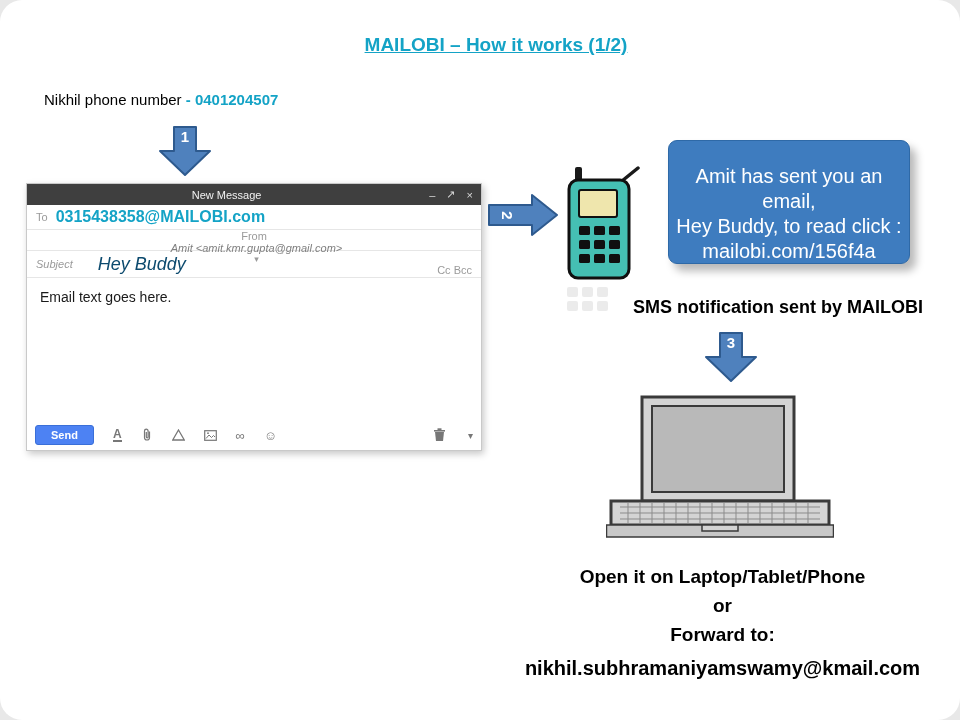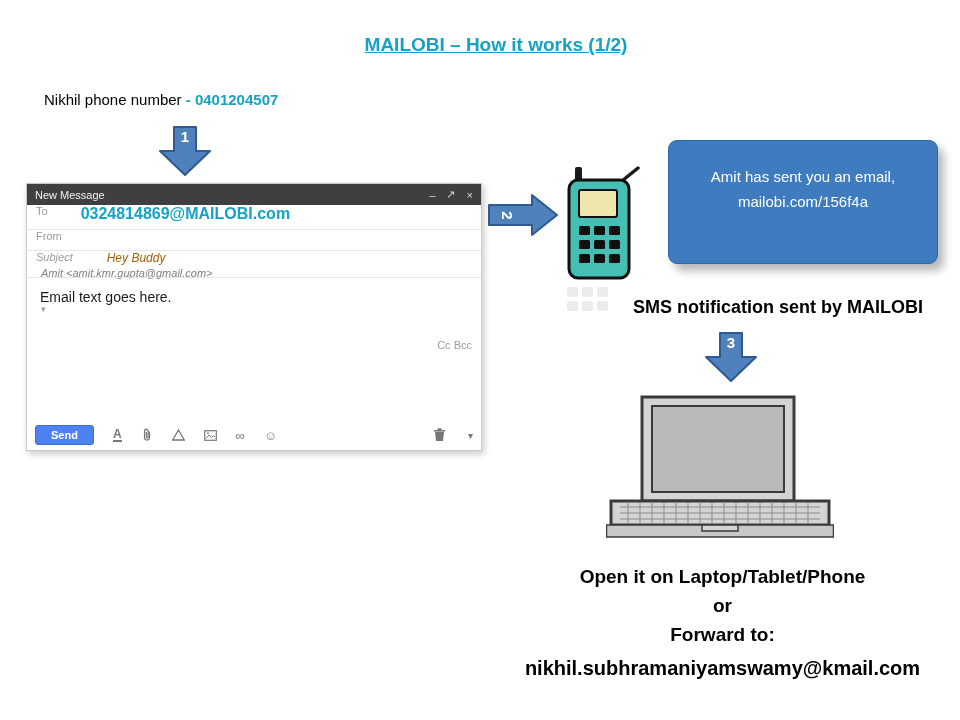--- a/index.html
+++ b/index.html
@@ -1,19 +1,19 @@
 <!DOCTYPE html>
 <html><head>
 <meta charset="utf-8">
 <style>
   * { margin:0; padding:0; box-sizing:border-box; }
   body { background:#e8e8e8; font-family:"Liberation Sans", sans-serif; }
   .slide {
     position:relative; width:960px; height:720px; background:#ffffff;
-    overflow:hidden; margin:0 auto;
+    overflow:hidden; margin:0 auto;border-radius:22px;
   }
   
   .page-title {
     position:absolute; top:34px; left:36px; width:920px; text-align:center;
     font-size:19px; font-weight:bold; color:#14A3C6; text-decoration:underline;
   }
   .intro {
     position:absolute; top:91px; left:44px; font-size:15px; color:#000;
   }
   .intro .num { color:#14A3C6; font-weight:600; }
@@ -33,59 +33,59 @@
   
   .compose {
     position:absolute; left:26px; top:183px; width:456px; height:268px;
     background:#fff; border:1px solid #c9c9c9; box-shadow:2px 3px 7px rgba(0,0,0,.22);
     display:flex; flex-direction:column; font-size:11px;
   }
   .gw-header {
     height:21px; background:#3f3f3f; color:#f1f1f1; display:flex;
     align-items:center; padding:0 8px; flex:0 0 auto;
   }
-  .gw-header .gw-title { flex:1; font-size:11px; }
+  .gw-header .gw-title { flex:1; font-size:11px;text-align:center; }
   .gw-header .wc { margin-left:11px; color:#d8d8d8; font-size:11px; cursor:default; }
-  .gw-row { display:flex; padding:0 9px; border-bottom:1px solid #e6e6e6; flex:0 0 auto;gap:25px; }
+  .gw-row { display:flex; align-items:center; padding:0 9px; border-bottom:1px solid #e6e6e6; flex:0 0 auto; }
   .gw-to { height:25px; }
   .gw-to .lbl { color:#9a9a9a; }
   .gw-to .val { color:#14A3C6; font-weight:bold; font-size:16px; margin-left:8px; }
   .gw-from { height:21px; color:#8a8a8a;flex-direction:column; }
   .gw-from .lbl { color:#9a9a9a; }
   .gw-from .val { margin-left:5px; color:#7f7f7f;font-style:italic; }
   .gw-from .caret { margin-left:5px; color:#9a9a9a; font-size:9px; }
   .gw-from .ccbcc { margin-left:auto; color:#9a9a9a; }
   .gw-from .ccbcc span { }
   .gw-subject { height:27px;font-style:italic; }
   .gw-subject .lbl { color:#9a9a9a; }
-  .gw-subject .val { color:#a16207; font-size:12px; margin-left:9px; }
+  .gw-subject .val { color:#0c4a6e; font-size:18px; margin-left:25px; }
   .gw-body { flex:1 1 auto; padding:11px 13px; font-size:14px; color:#1a1a1a; }
   .gw-toolbar { height:30px; display:flex; align-items:center; padding:0 8px; flex:0 0 auto; }
   .send-btn {
     background:#4d82f3; border:1px solid #3a6fd8; border-radius:3px;
     color:#fff; font-size:11px; font-weight:bold; padding:3px 15px; cursor:pointer;
   }
   .tb-icon { margin-left:19px; color:#777; font-size:13px; line-height:1; display:inline-flex; align-items:center; }
   .tb-a { font-weight:bold; border-bottom:2px solid #777; font-size:12px; padding-bottom:0; }
   .tb-right { margin-left:auto; display:flex; align-items:center; }
   .tb-right .tb-icon { margin-left:0; }
   .tb-right .tb-caret { margin-left:22px; font-size:10px; color:#777; }
 
   
   .phone { position:absolute; left:561px; top:166px; }
   .ghost-keys { position:absolute; left:567px; top:287px; opacity:.55; }
   .ghost-keys .gk-row { display:flex; margin-bottom:4px; }
   .ghost-keys .gk { width:11px; height:10px; background:#dcdcdc; border-radius:2px; margin-right:4px; }
 
   
   .sms-bubble {
-    position:absolute; left:668px; top:140px; width:270px; height:124px;
+    position:absolute; left:668px; top:140px; width:242px; height:124px;
     background:#3E7CBF; border:1px solid #2e69a7; border-radius:9px;
     box-shadow:6px 7px 8px rgba(0,0,0,.28);
-    color:#fff; font-size:15px; text-align:center; padding-top:23px; line-height:25px;
+    color:#fff; font-size:20px; text-align:center; padding-top:23px; line-height:25px;
   }
   .sms-caption {
     position:absolute; left:578px; top:297px; width:400px; text-align:center;
     font-size:18px; font-weight:bold; color:#000;
   }
 
   
   .laptop { position:absolute; left:606px; top:394px; }
 
   
@@ -117,21 +117,21 @@
 
   <div class="compose">
     <div class="gw-header">
       <span class="gw-title">New Message</span>
       <span class="wc">–</span>
       <span class="wc">↗</span>
       <span class="wc">×</span>
     </div>
     <div class="gw-row gw-to">
       <span class="lbl">To</span>
-      <span class="val">0324814869@MAILOBI.com</span>
+      <span class="val">0315438358@MAILOBI.com</span>
     </div>
     <div class="gw-row gw-from">
       <span class="lbl">From</span>
       <span class="val">Amit &lt;amit.kmr.gupta@gmail.com&gt;</span>
       <span class="caret">▾</span>
       <span class="ccbcc">
         <span>Cc</span>
         <span>Bcc</span>
       </span>
     </div>
@@ -209,20 +209,21 @@
       </div>
     <div class="gk-row">
         <span class="gk"></span>
         <span class="gk"></span>
         <span class="gk"></span>
       </div>
   </div>
 
   <div class="sms-bubble">
     <div>Amit has sent you an email,</div>
+    <div>Hey Buddy, to read click :</div>
     <div>mailobi.com/156f4a</div>
   </div>
   <div class="sms-caption">SMS notification sent by MAILOBI</div>
 
   <div class="arrow arrow-down" id="arrow3">
     <svg width="56" height="52" viewBox="0 0 56 52">
       <polygon points="17,2 39,2 39,26 53,26 28,50 3,26 17,26" fill="#4F81BD" stroke="#2E5A8E" stroke-width="2" stroke-linejoin="round"></polygon>
     </svg>
     <span class="step-num">3</span>
   </div>

